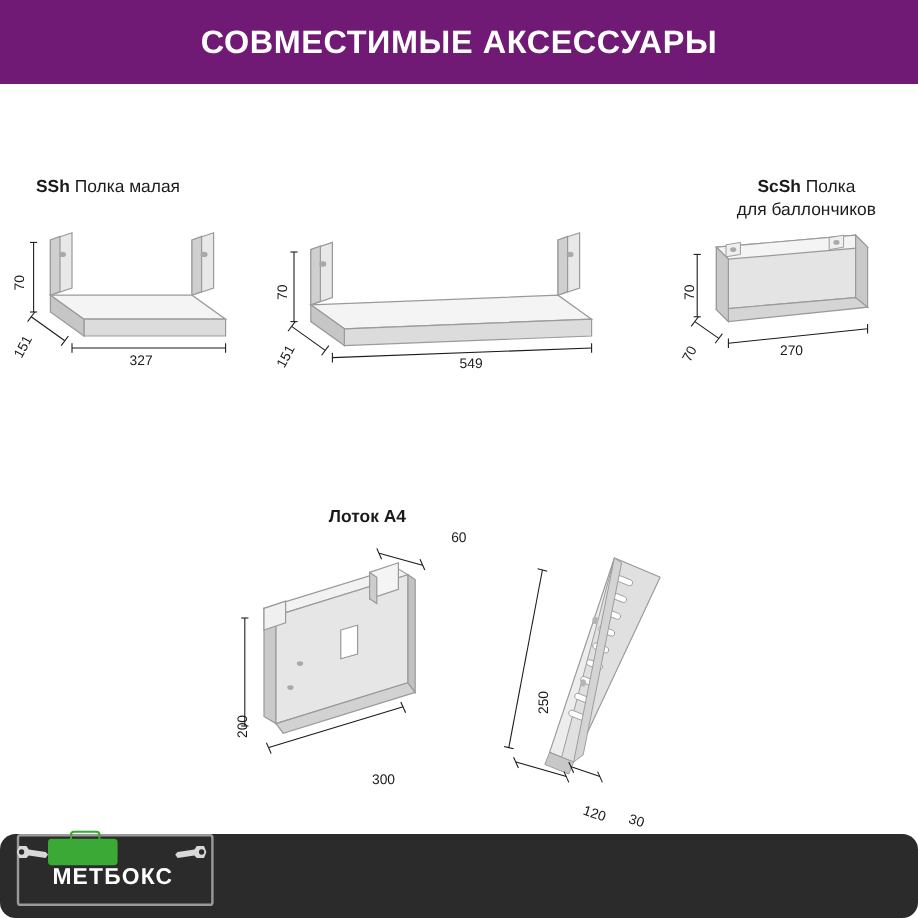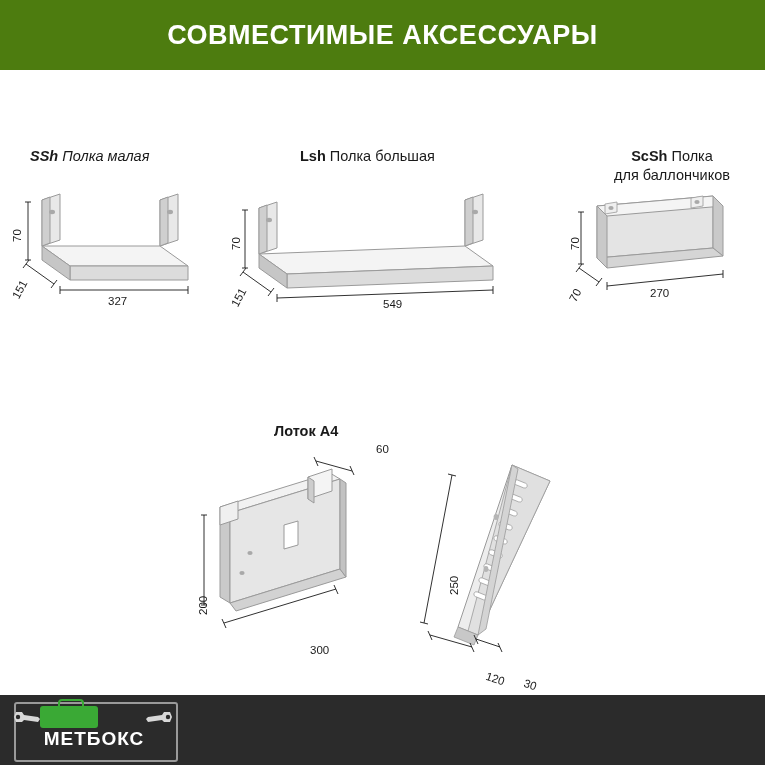--- a/index.html
+++ b/index.html
@@ -14,21 +14,21 @@
     position: relative;
     overflow: hidden;
   }
 
   
   .header {
     position: absolute;
     left: 0; top: 0;
     width: 765px;
     height: 70px;
-    background: #4d7c0f;
+    background: #701a75;
     display: flex;
     align-items: center;
     justify-content: center;
   }
   .header-title {
     color: #ffffff;
     font-size: 27px;
     font-weight: bold;
     letter-spacing: 0.5px;
     text-transform: uppercase;
@@ -69,21 +69,22 @@
   svg { display: block; overflow: visible; }
 
   
   .footer {
     position: absolute;
     left: 0; top: 695px;
     width: 765px;
     height: 70px;
     background: #2b2b2b;
     display: flex;
-    align-items: center;
+    align-items: flex-start;
+    border-radius: 13px;
   }
   .logo-wrap {
     position: relative;
     margin-left: 14px;
     width: 160px;
     height: 56px;
   }
   .logo-box {
     position: absolute;
     left: 0; top: 0;
@@ -129,21 +130,21 @@
 </head>
 <body>
 
 <div class="header">
   <div class="header-title">СОВМЕСТИМЫЕ АКСЕССУАРЫ</div>
 </div>
 
 <div class="canvas">
 
   <div class="item" style="left:0px; top:0px; width:230px; height:260px;">
-    <div class="item-label" style="left:30px; top:58px;font-style:italic;">
+    <div class="item-label" style="left:30px; top:58px;">
       <b>SSh</b><span> Полка малая</span>
     </div>
 
     <svg width="230" height="130" viewBox="0 0 230 130" style="position:absolute; left:20px; top:120px;">
 
       <polygon points="22,10 40,4 40,50 22,56" fill="#e8e8e8" stroke="#9a9a9a" stroke-width="1"></polygon>
       <polygon points="22,10 30,7 30,53 22,56" fill="#cfcfcf" stroke="#9a9a9a" stroke-width="1"></polygon>
 
       <polygon points="140,10 158,4 158,50 140,56" fill="#e8e8e8" stroke="#9a9a9a" stroke-width="1"></polygon>
       <polygon points="140,10 148,7 148,53 140,56" fill="#cfcfcf" stroke="#9a9a9a" stroke-width="1"></polygon>
@@ -169,23 +170,20 @@
       <line x1="40" y1="96" x2="40" y2="104" stroke="#1a1a1a" stroke-width="0.9"></line>
       <line x1="168" y1="96" x2="168" y2="104" stroke="#1a1a1a" stroke-width="0.9"></line>
     </svg>
 
     <div class="dim rot-90" style="left:11px; top:172px;">70</div>
     <div class="dim rot-55" style="left:10px; top:225px;">151</div>
     <div class="dim" style="left:108px; top:225px;">327</div>
   </div>
 
   <div class="item" style="left:225px; top:0px; width:320px; height:260px;">
-    <div class="item-label" style="left:75px; top:58px;">
-      <b>Lsh</b><span> Полка большая</span>
-    </div>
 
     <svg width="310" height="130" viewBox="0 0 310 130" style="position:absolute; left:12px; top:120px;">
       <polygon points="22,18 40,12 40,58 22,64" fill="#e8e8e8" stroke="#9a9a9a" stroke-width="1"></polygon>
       <polygon points="22,18 30,15 30,61 22,64" fill="#cfcfcf" stroke="#9a9a9a" stroke-width="1"></polygon>
       <polygon points="228,10 246,4 246,50 228,56" fill="#e8e8e8" stroke="#9a9a9a" stroke-width="1"></polygon>
       <polygon points="228,10 236,7 236,53 228,56" fill="#cfcfcf" stroke="#9a9a9a" stroke-width="1"></polygon>
       <polygon points="22,64 228,56 256,76 50,84" fill="#f4f4f4" stroke="#9a9a9a" stroke-width="1"></polygon>
       <polygon points="50,84 256,76 256,90 50,98" fill="#dcdcdc" stroke="#9a9a9a" stroke-width="1"></polygon>
       <polygon points="22,64 50,84 50,98 22,78" fill="#c6c6c6" stroke="#9a9a9a" stroke-width="1"></polygon>
       <ellipse cx="32" cy="30" rx="3" ry="2.2" fill="#a9a9a9"></ellipse>

